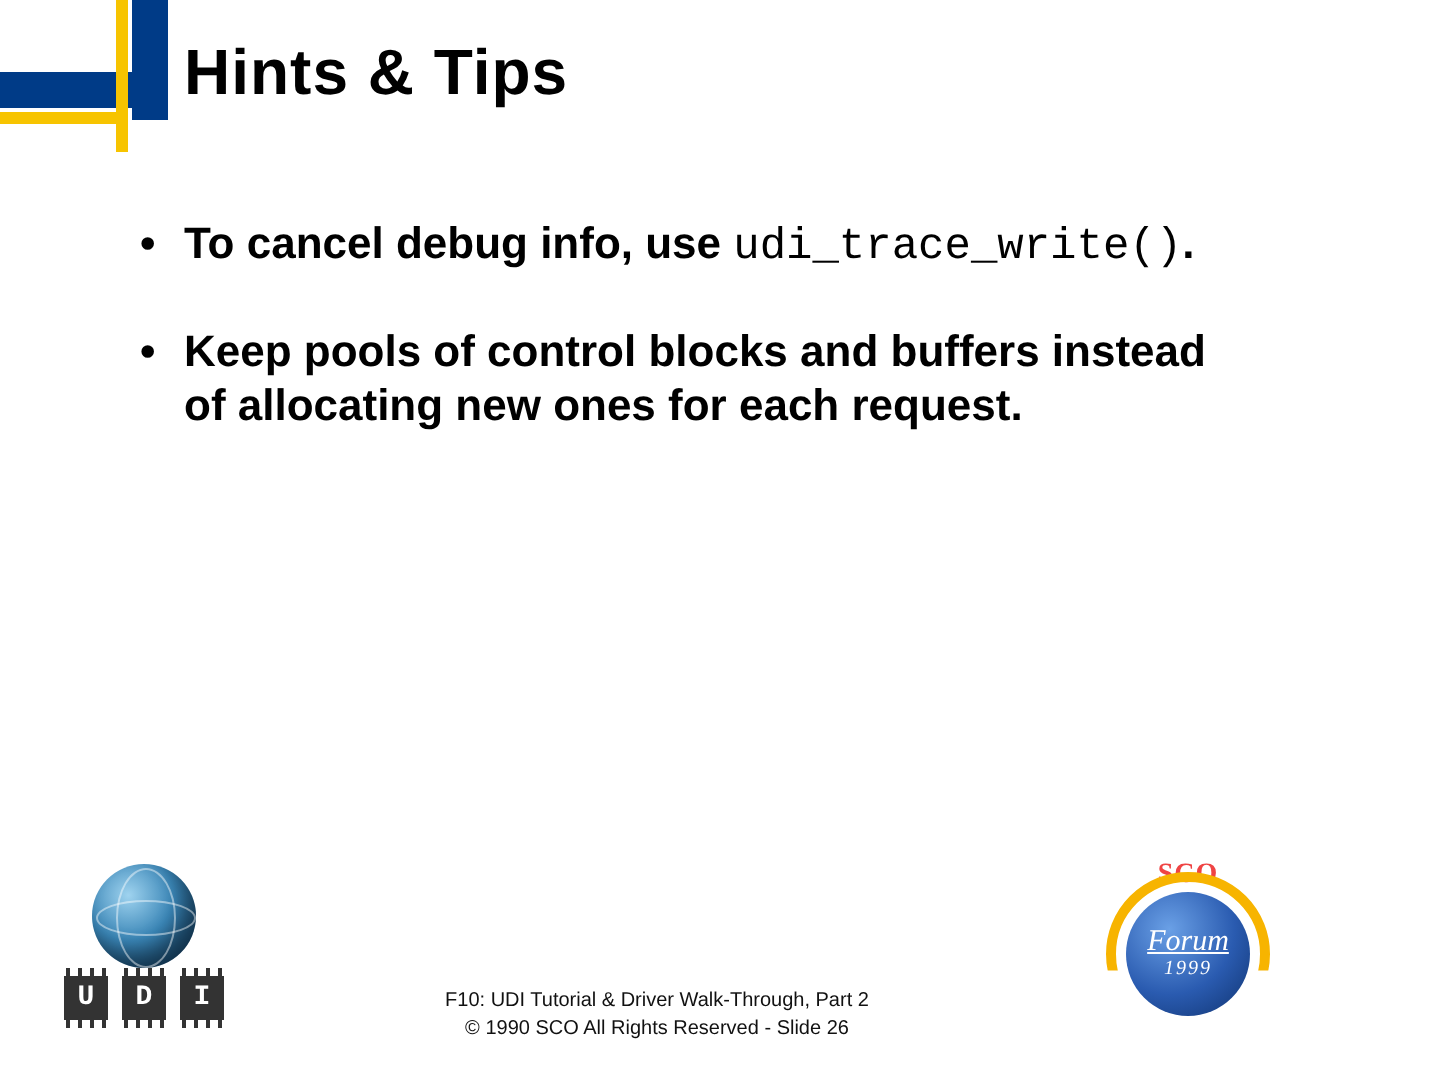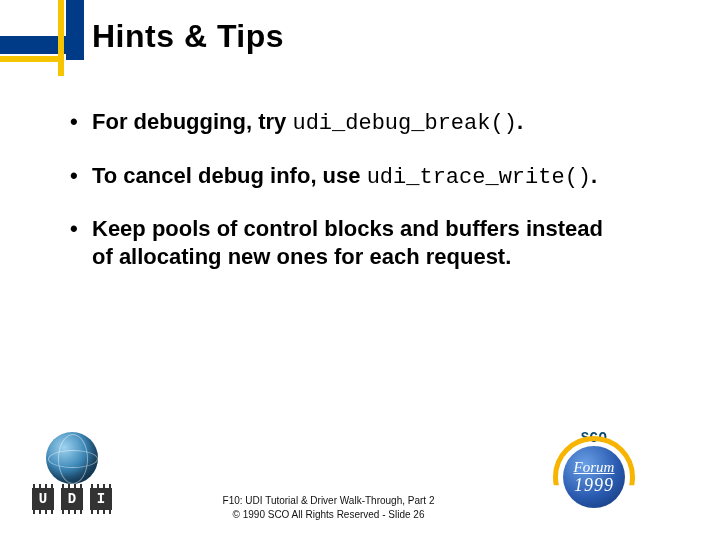--- a/index.html
+++ b/index.html
@@ -174,34 +174,34 @@
     align-items: center;
     justify-content: center;
     color: #fff;
     font-family: Georgia, 'Times New Roman', serif;
   }
   .sco-sco {
     position: absolute;
     top: -6px;
     left: 50%;
     transform: translateX(-50%);
-    font-family: Liberation Mono, monospace;
+    font-family: Liberation Serif, serif;
     font-weight: 700;
     font-size: 14px;
-    color: #0c4a6e;
+    color: #ef4444;
     letter-spacing: 0.5px;
   }
   .sco-forum {
     font-size: 15px;
     font-style: italic;
     line-height: 1;
     text-decoration: underline;
   }
   .sco-year {
-    font-size: 18px;
+    font-size: 10px;
     font-style: italic;
     line-height: 1;
     margin-top: 1px;
     letter-spacing: 1px;
   }
 </style>
 </head>
 <body>
 
 <div class="slide">
@@ -209,23 +209,20 @@
   <div class="corner-bars">
     <div class="bar-blue v"></div>
     <div class="bar-blue h"></div>
     <div class="bar-yellow v"></div>
     <div class="bar-yellow h"></div>
   </div>
 
   <div class="title">Hints &amp; Tips</div>
 
   <ul class="bullets">
-    <li>
-      <span>For debugging, try </span><span class="code">udi_debug_break()</span><span>.</span>
-    </li>
     <li>
       <span>To cancel debug info, use </span><span class="code">udi_trace_write()</span><span>.</span>
     </li>
     <li>
       <span>Keep pools of control blocks and buffers instead of allocating new ones for each request.</span>
     </li>
   </ul>
 
   <div class="footer">
     <div>F10: UDI Tutorial &amp; Driver Walk-Through, Part 2</div>

